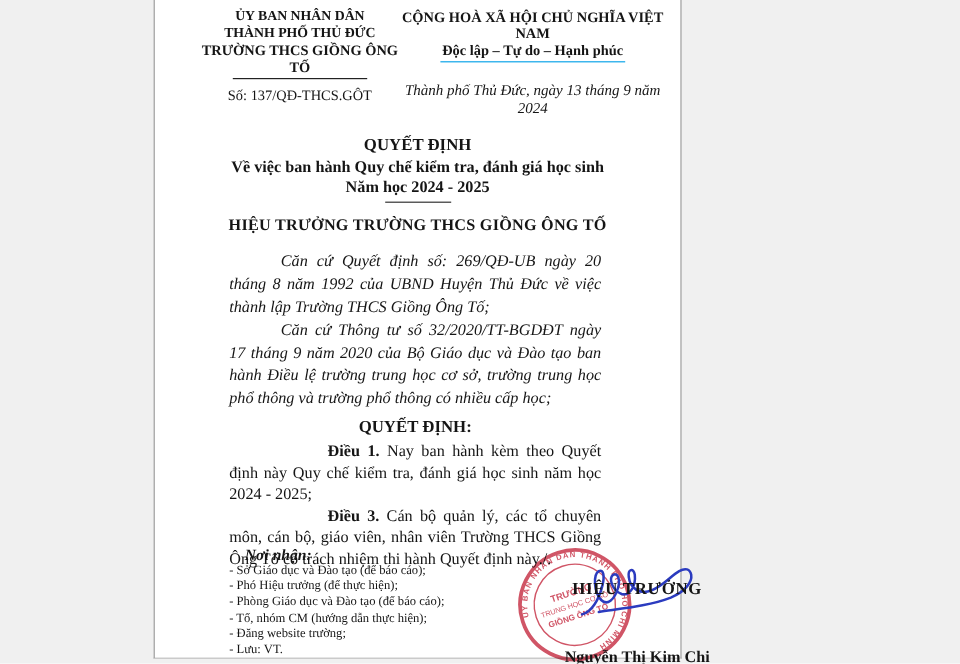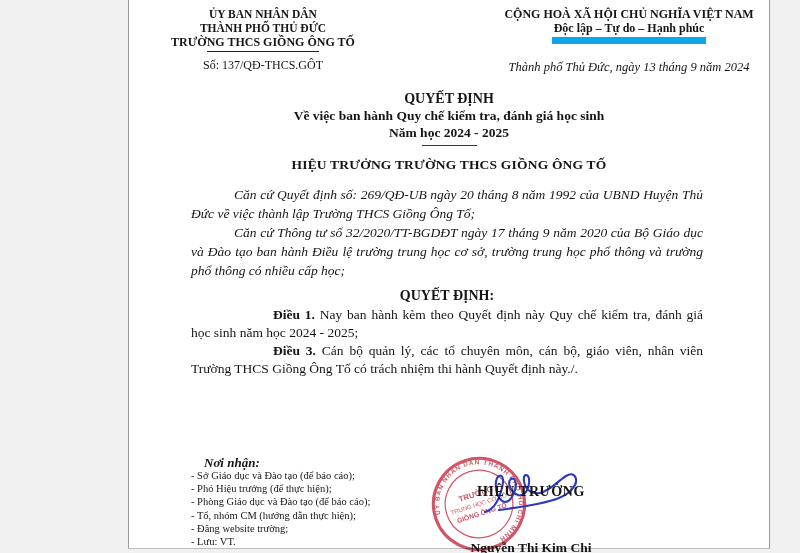--- a/index.html
+++ b/index.html
@@ -5,36 +5,36 @@
   html,body{margin:0;padding:0;}
   body{
     width:800px;height:553px;overflow:hidden;
     background:#f0f0f0;
     font-family:"Liberation Serif","DejaVu Serif",serif;
     color:#151515;
     position:relative;
   }
   .page{
     position:absolute;left:128px;top:0;
-    width:642px;height:549px;
+    width:440px;height:549px;
     background:#ffffff;
     border-left:1px solid #9a9a9a;
     border-right:1px solid #9a9a9a;
     border-bottom:1px solid #bdbdbd;
     box-sizing:border-box;
   }
   
   .hdr{display:flex;justify-content:space-between;padding:7px 14px 0 36px;}
   .hdr-left{width:196px;text-align:center;}
   .hdr-right{width:252px;text-align:center;}
   .hdr-line{font-size:11.5px;line-height:14px;font-weight:bold;}
   .hdr-line.school{font-size:12px;}
   .rule-under{height:0;border-top:1px solid #222;width:112px;margin:2px auto 0;}
   .doc-number{font-size:12px;line-height:14px;margin-top:6px;font-weight:normal;}
-  .motto{display:inline-block;border-bottom:7px solid #0ea5e9;padding:0 2px 2px;}
+  .motto{display:inline-block;border-bottom:1px solid #0ea5e9;padding:0 2px 2px;}
   .date-line{font-size:12.5px;font-style:italic;margin-top:16px;line-height:15px;}
   
   .title-block{text-align:center;margin-top:15px;}
   .t1{font-size:14px;font-weight:bold;line-height:17px;}
   .t2{font-size:13.5px;font-weight:bold;line-height:17px;}
   .t-rule{height:0;border-top:1.5px solid #333;width:55px;margin:4px auto 0;}
   .issuer{font-size:13.5px;font-weight:bold;line-height:17px;margin-top:10px;letter-spacing:0.2px;}
   
   .content{padding:0 66px 0 62px;}
   .preamble{margin-top:12px;}

